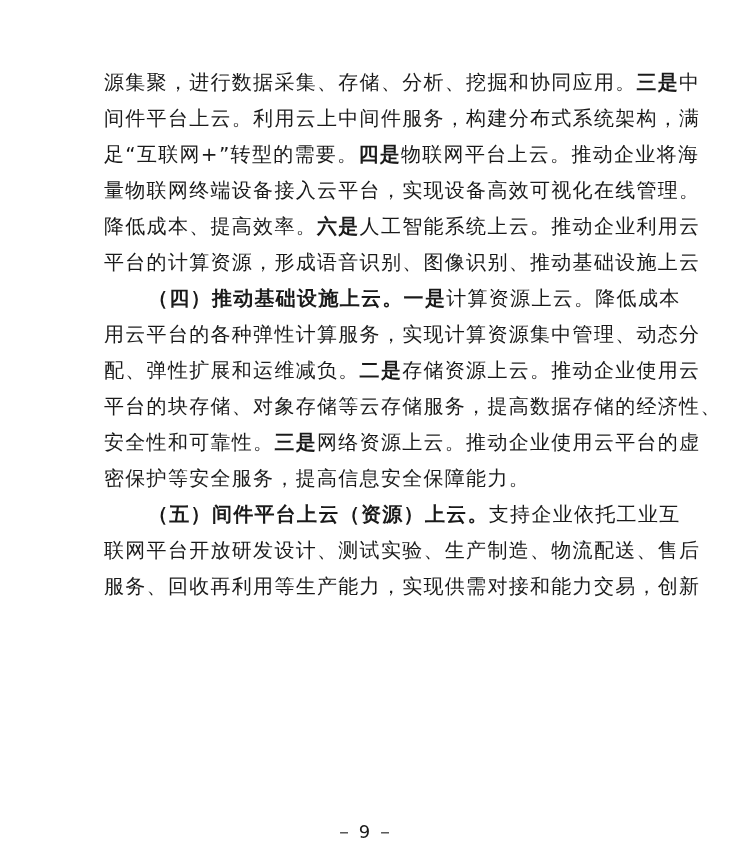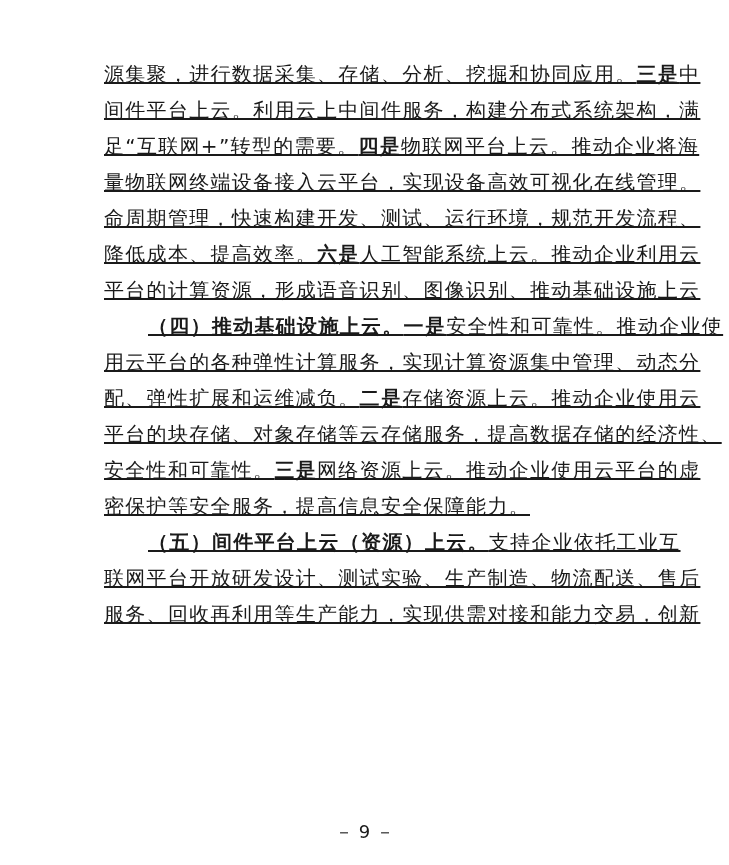--- a/index.html
+++ b/index.html
@@ -1,36 +1,35 @@
 <!DOCTYPE html>
 <html><head>
 <meta charset="utf-8">
 <style>
   html, body { margin: 0; padding: 0; background: #ffffff; }
   body { width: 729px; height: 865px; position: relative; overflow: hidden; font-family: "DejaVu Sans", sans-serif; color: #1a1a1a; }
-  .page { position: absolute; left: 104px; top: 56px; width: 530px; text-decoration: underline; }
+  .page { position: absolute; left: 104px; top: 64px; width: 530px; }
   .line { height: 36px; line-height: 36px; font-size: 20px; white-space: nowrap; text-align: justify; text-align-last: justify; letter-spacing: 1.3px; }
   .line.last { text-align-last: left; }
   .indent { padding-left: 44px; }
   .b { font-weight: bold; }
   .hd { font-family: "DejaVu Serif", serif; font-weight: bold; }
   .footer { position: absolute; top: 820px; left: 0; width: 729px; text-align: center; font-size: 18px; }
 </style>
 </head>
 <body>
 
 <div class="page" id="doc">
     <div class="line"><span>源集聚，进行数据采集、存储、分析、挖掘和协同应用。</span><span class="b">三是</span><span>中</span></div>
     <div class="line"><span>间件平台上云。利用云上中间件服务，构建分布式系统架构，满</span></div>
     <div class="line"><span>足“互联网+”转型的需要。</span><span class="b">四是</span><span>物联网平台上云。推动企业将海</span></div>
     <div class="line"><span>量物联网终端设备接入云平台，实现设备高效可视化在线管理。</span></div>
-    <div class="line"><span>命周期管理，快速构建开发、测试、运行环境，规范开发流程、</span></div>
     <div class="line"><span>降低成本、提高效率。</span><span class="b">六是</span><span>人工智能系统上云。推动企业利用云</span></div>
     <div class="line"><span>平台的计算资源，形成语音识别、图像识别、推动基础设施上云</span></div>
-    <div class="line indent"><span class="hd">（四）推动基础设施上云。</span><span class="b">一是</span><span>安全性和可靠性。推动企业使</span></div>
+    <div class="line indent"><span class="hd">（四）推动基础设施上云。</span><span class="b">一是</span><span>计算资源上云。降低成本</span></div>
     <div class="line"><span>用云平台的各种弹性计算服务，实现计算资源集中管理、动态分</span></div>
     <div class="line"><span>配、弹性扩展和运维减负。</span><span class="b">二是</span><span>存储资源上云。推动企业使用云</span></div>
     <div class="line"><span>平台的块存储、对象存储等云存储服务，提高数据存储的经济性、</span></div>
     <div class="line"><span>安全性和可靠性。</span><span class="b">三是</span><span>网络资源上云。推动企业使用云平台的虚</span></div>
     <div class="line last"><span>密保护等安全服务，提高信息安全保障能力。</span></div>
     <div class="line indent"><span class="hd">（五）间件平台上云（资源）上云。</span><span>支持企业依托工业互</span></div>
     <div class="line"><span>联网平台开放研发设计、测试实验、生产制造、物流配送、售后</span></div>
     <div class="line"><span>服务、回收再利用等生产能力，实现供需对接和能力交易，创新</span></div>
   </div>
 

